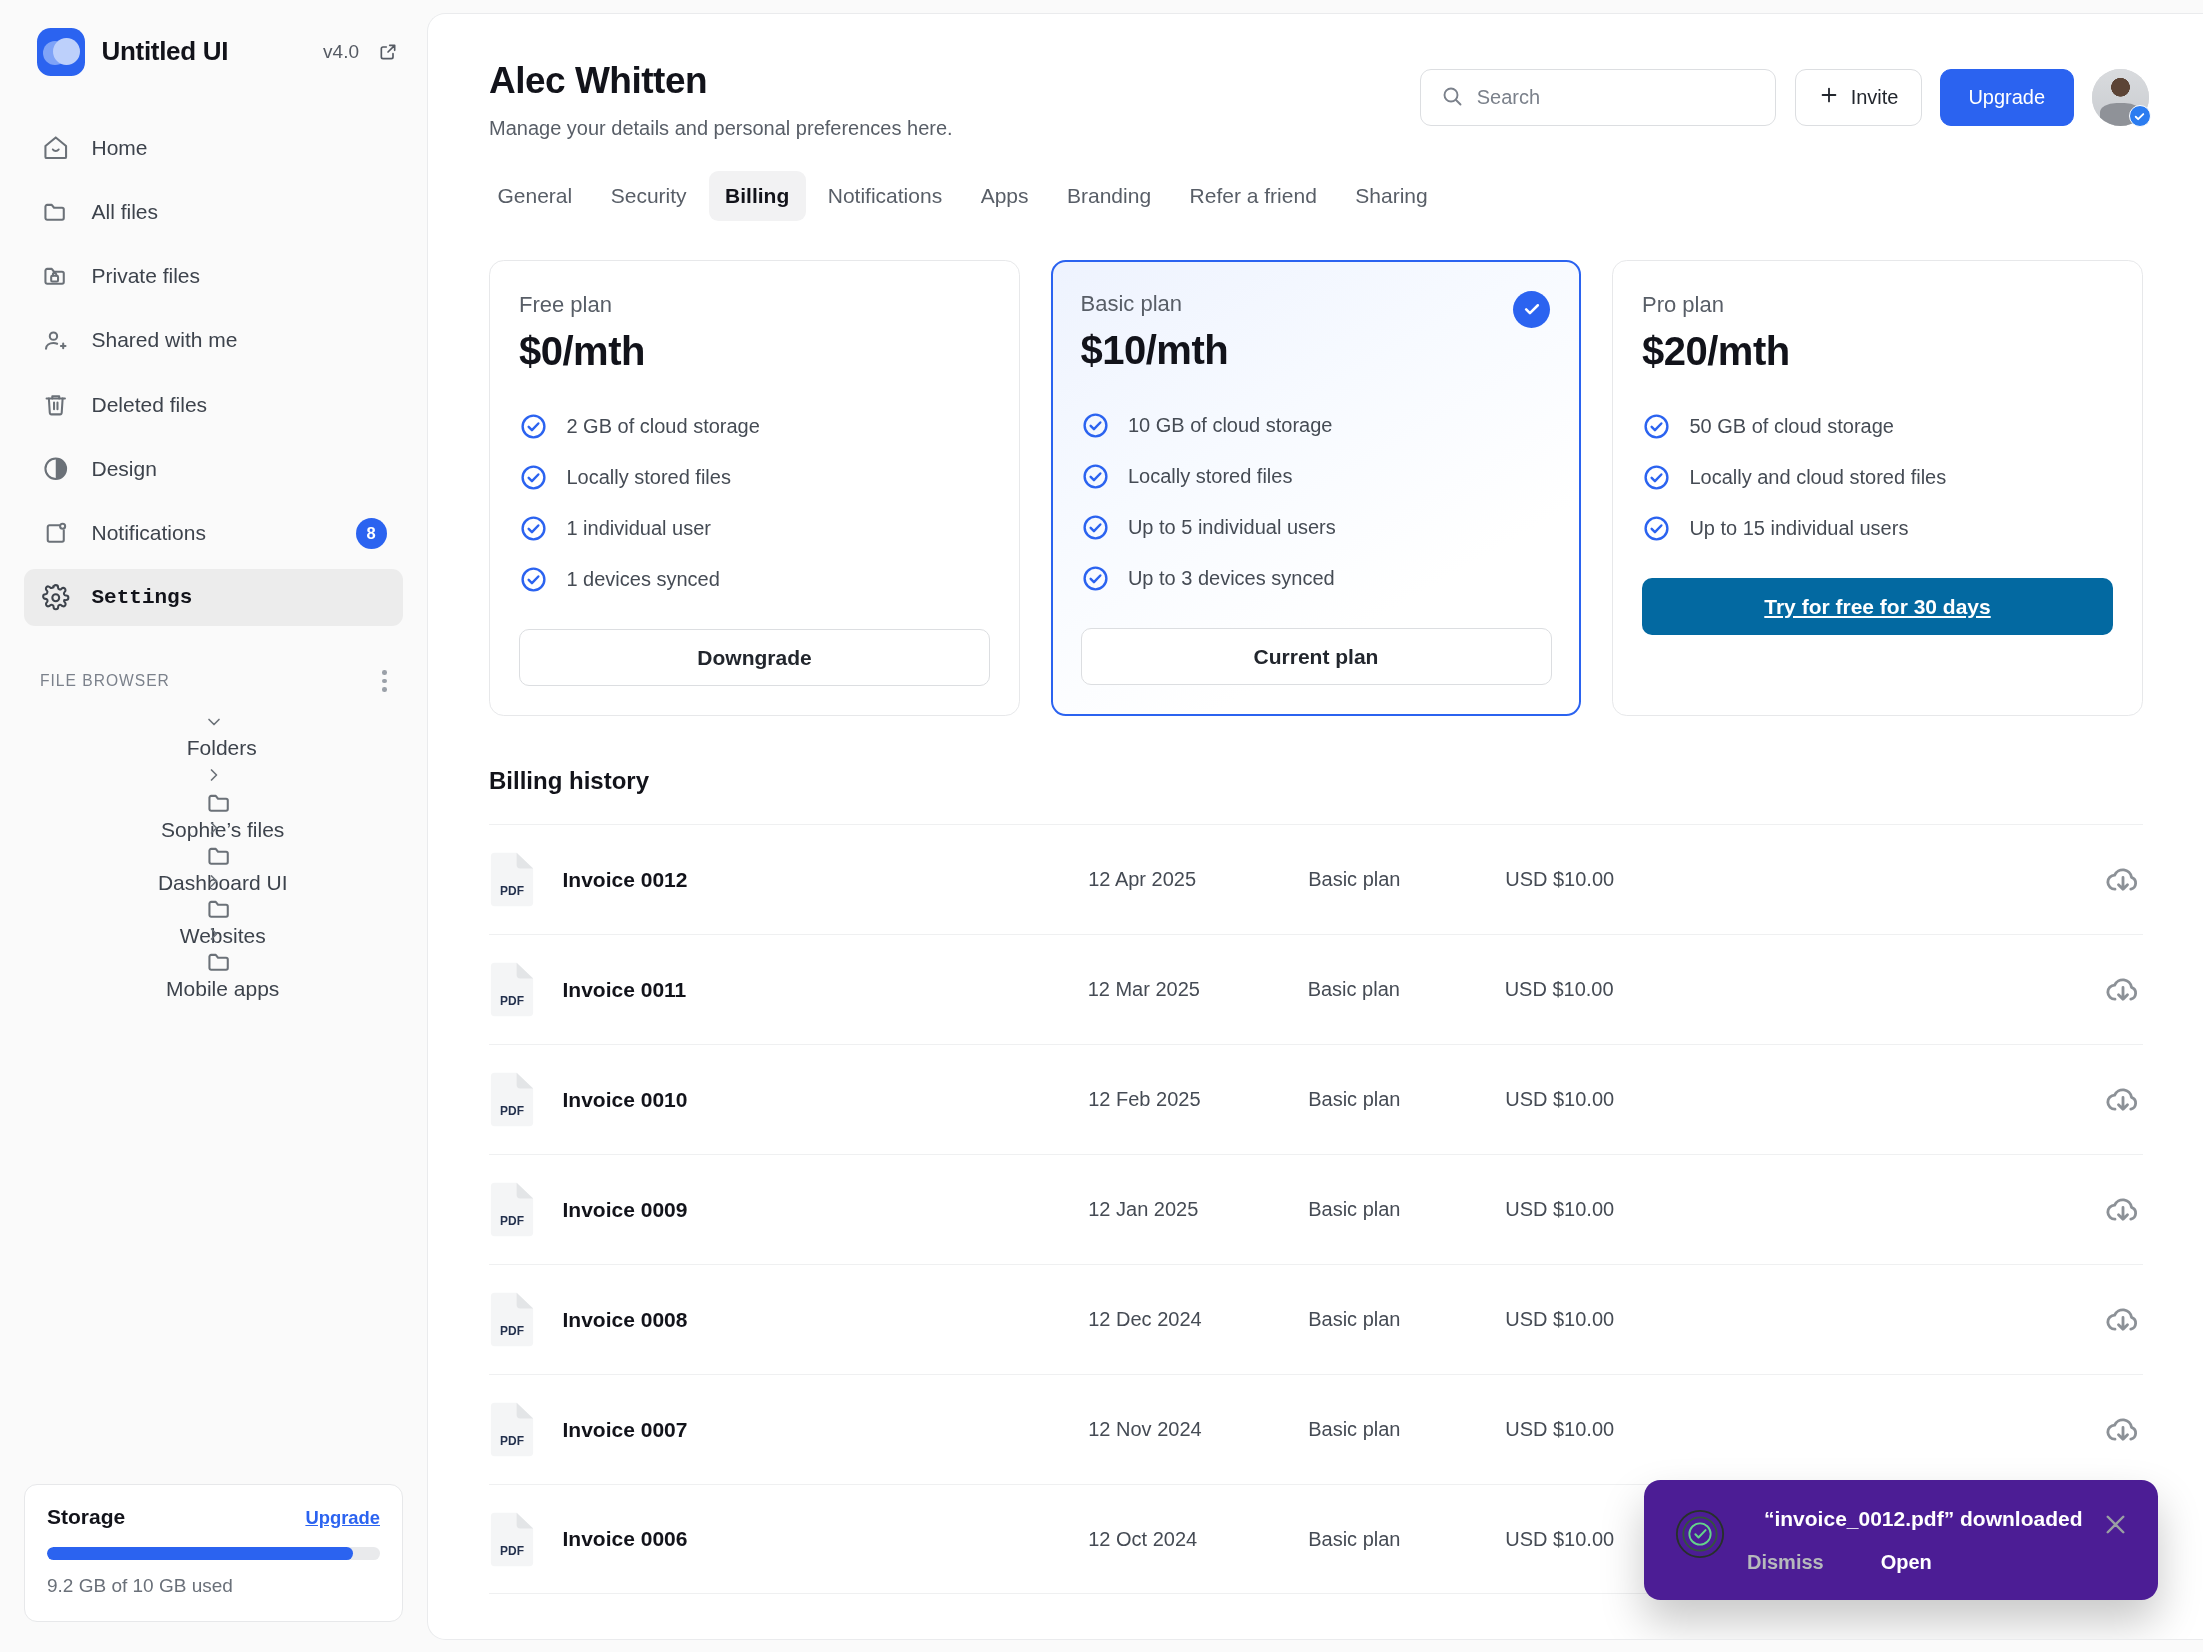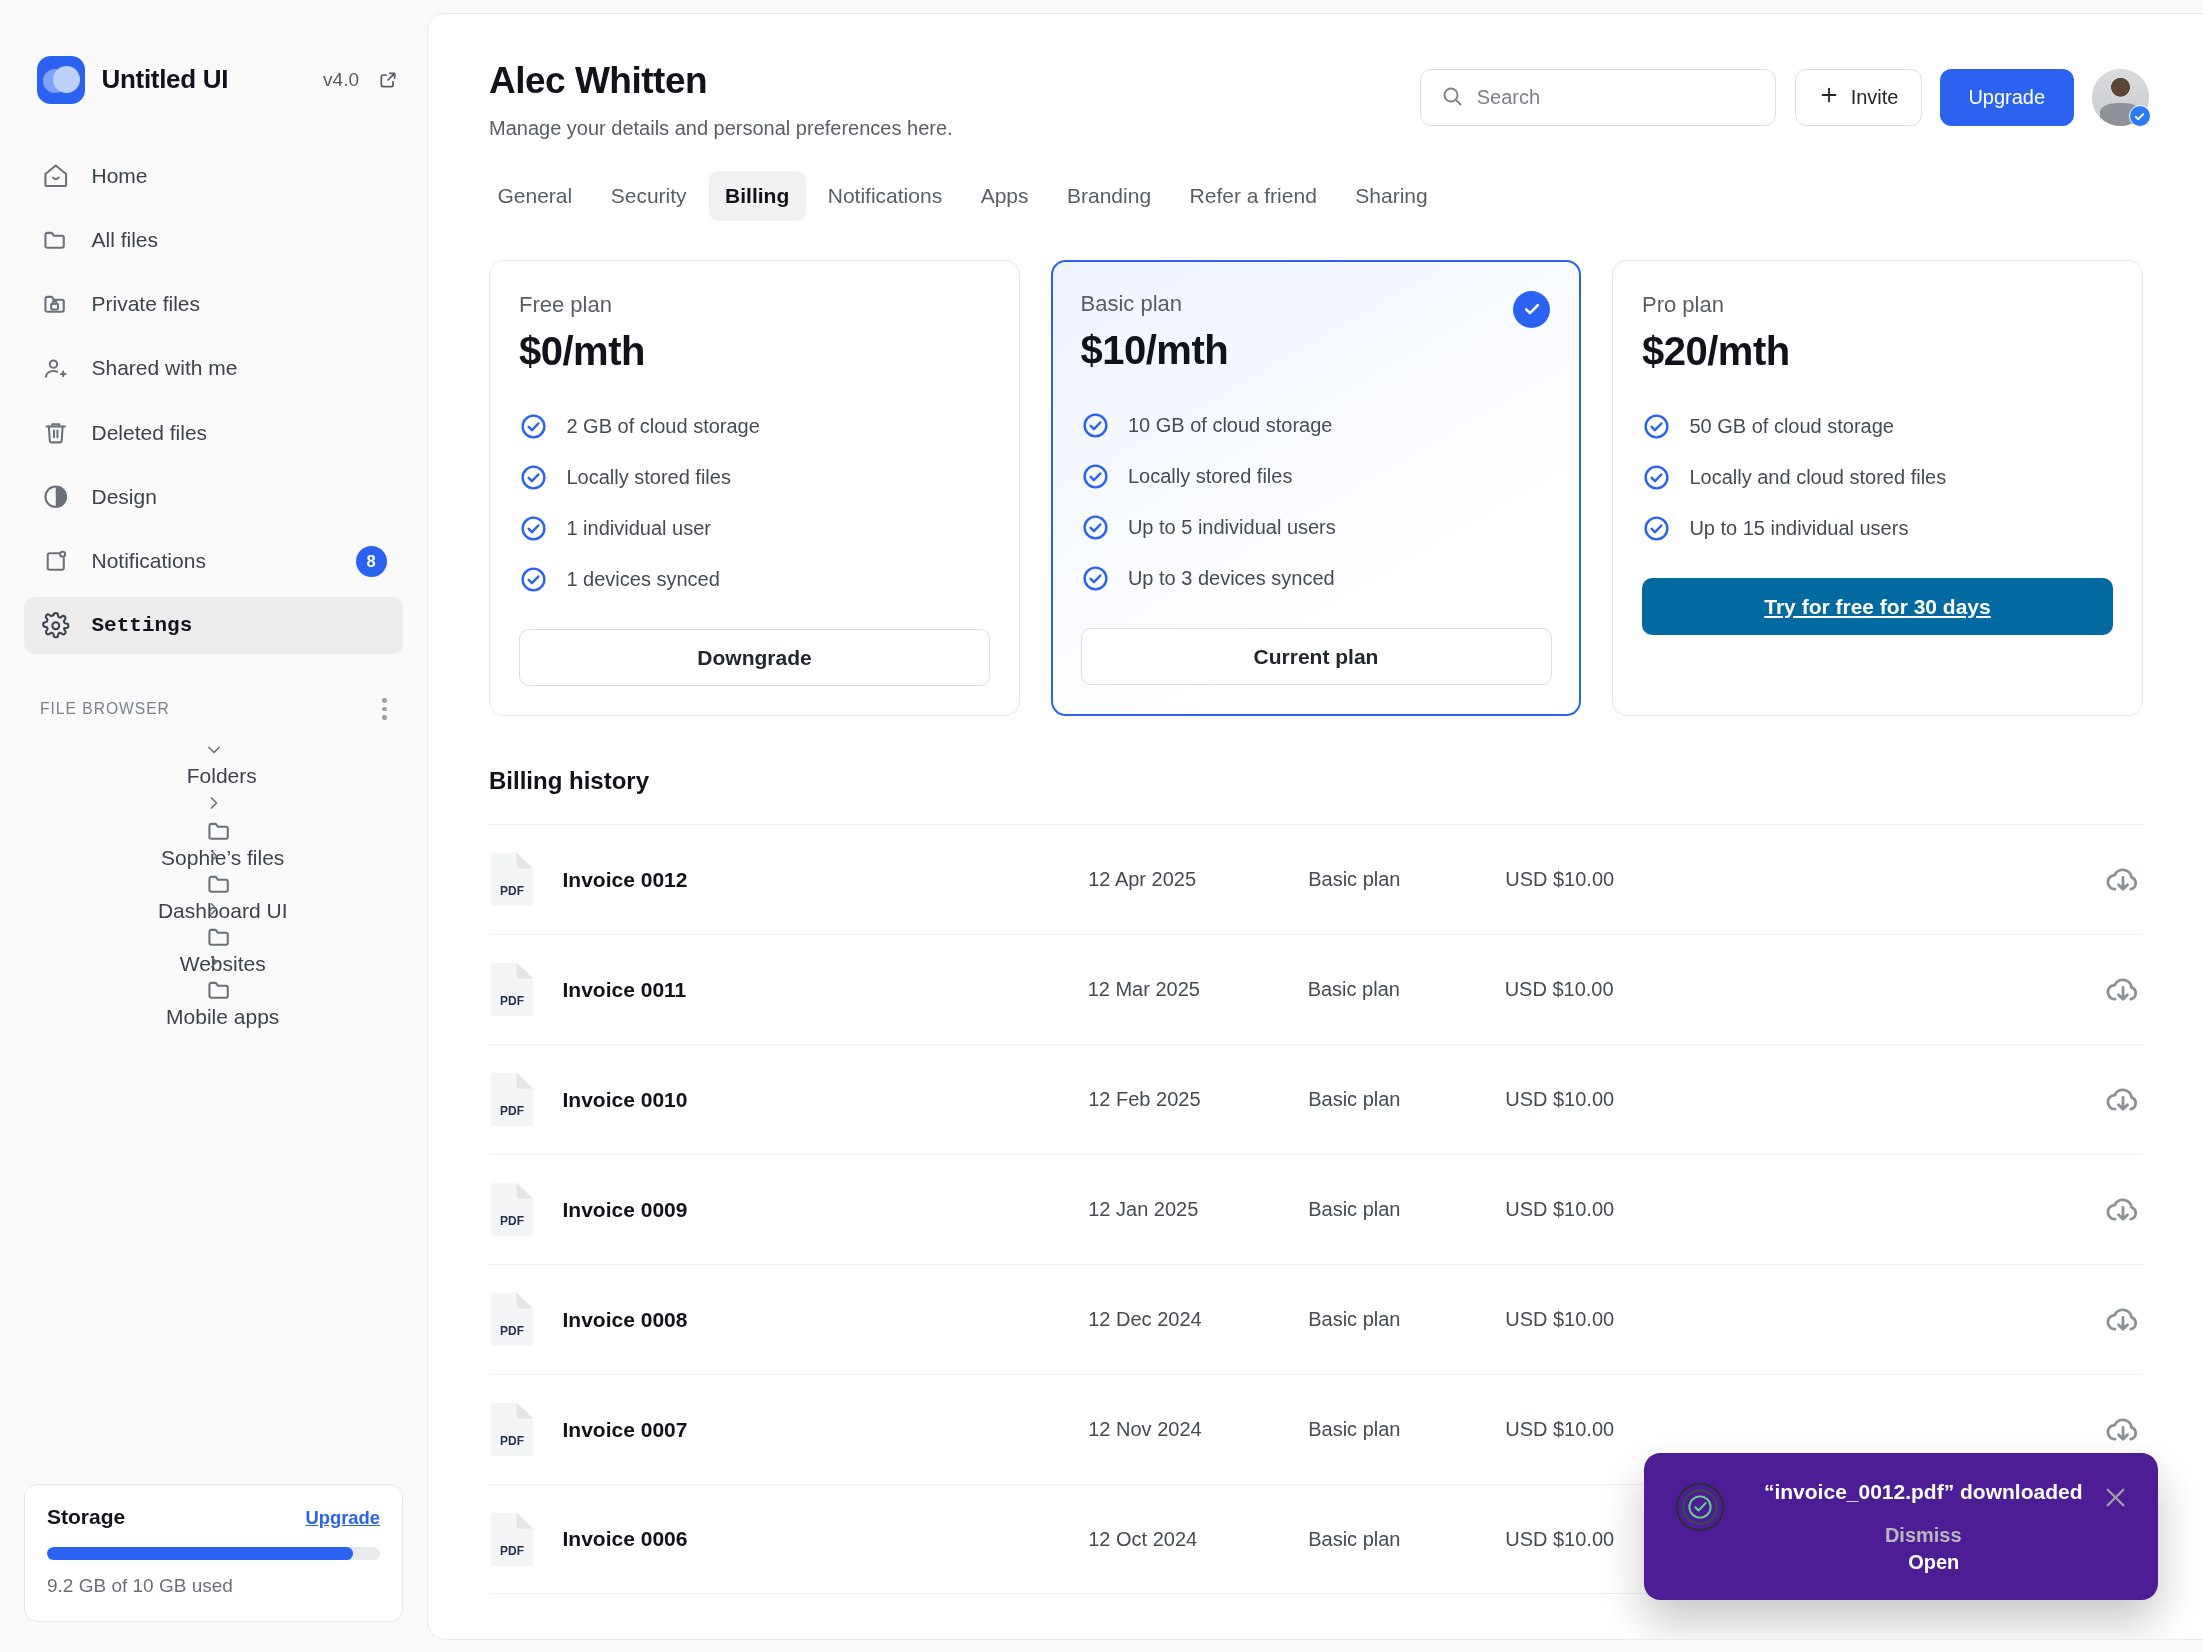--- a/index.html
+++ b/index.html
@@ -18,21 +18,20 @@
     background: #fafafa;
     display: flex; flex-direction: column;
     padding: 0 0 0 0;
     flex: 0 0 427px;
     position: relative;
   }
   .brand {
     display: flex; align-items: center;
     padding: 15px 29px 0 37px;
     height: 88px;
-    margin-top: 28px;
   }
   .logo-mark {
     width: 48px; height: 48px; border-radius: 13.8px;
     background: #2b63f0; position: relative; flex: 0 0 48px;
   }
   .logo-mark .c1 {
     position: absolute; width: 24px; height: 24px; border-radius: 50%;
     background: #7fa3f7; left: 6.4px; top: 13px;
   }
   .logo-mark .c2 {
@@ -214,21 +213,21 @@
     position: absolute; right: 46px; bottom: 39px;
     width: 514px; background: #4c1d95; border-radius: 16.5px;
     padding: 27.5px 27.5px 26px 31px; display: flex; align-items: flex-start;
     box-shadow: 0 22px 44px rgba(0,0,0,0.22);
     z-index: 50;
     text-align: center;
   }
   .toast-ico { width: 50px; height: 50px; flex: 0 0 50px; margin-top: 1.8px; }
   .toast-body { margin-left: 22px; flex: 1; }
   .toast-msg { font-size: 21px; font-weight: bold; color: #fff; }
-  .toast-actions { margin-top: 20px; display: flex; gap: 4px; align-items: center; flex-direction: column; }
+  .toast-actions { margin-top: 20px; display: flex; gap: 36px; align-items: center; }
   .toast-dismiss { font-size: 20px; color: #b6b9bc; font-weight: bold; cursor: pointer; }
   .toast-open { font-size: 20px; color: #fff; font-weight: bold; cursor: pointer; margin-left: 21px; }
   .toast-close { width: 31px; height: 31px; cursor: pointer; margin-top: 1.8px; }
 </style>
 </head>
 <body>
 
 <div class="app">
 
   <aside class="sidebar">

